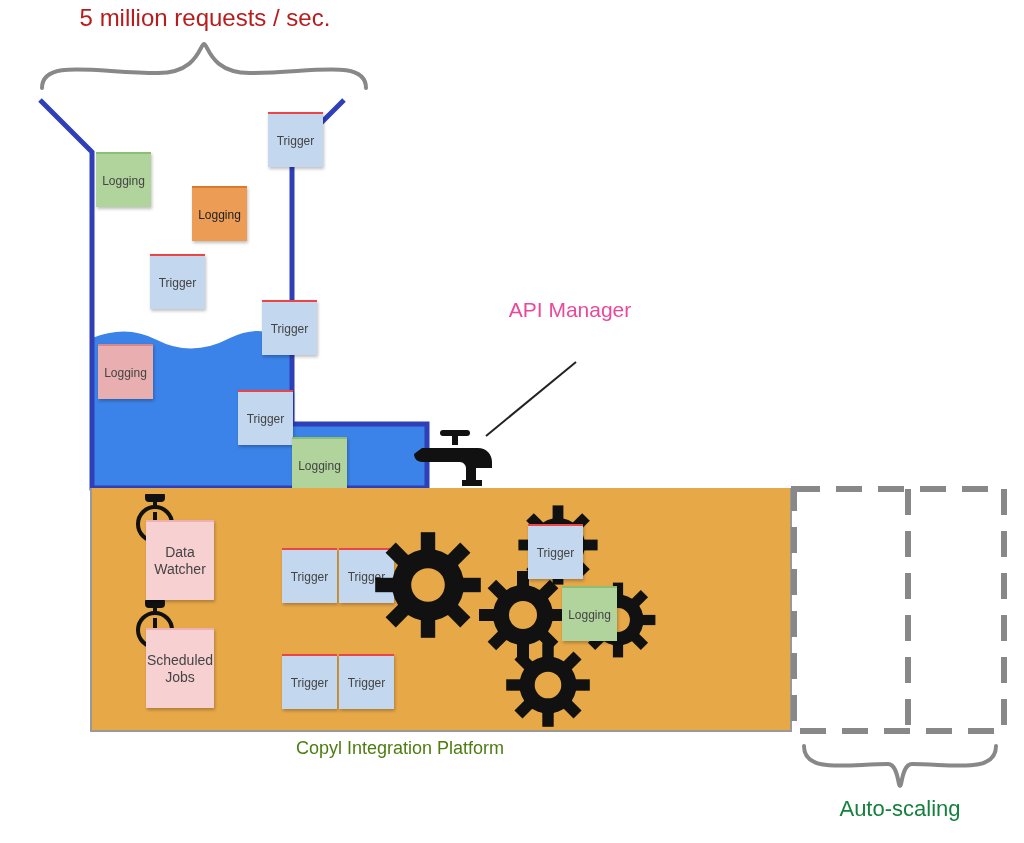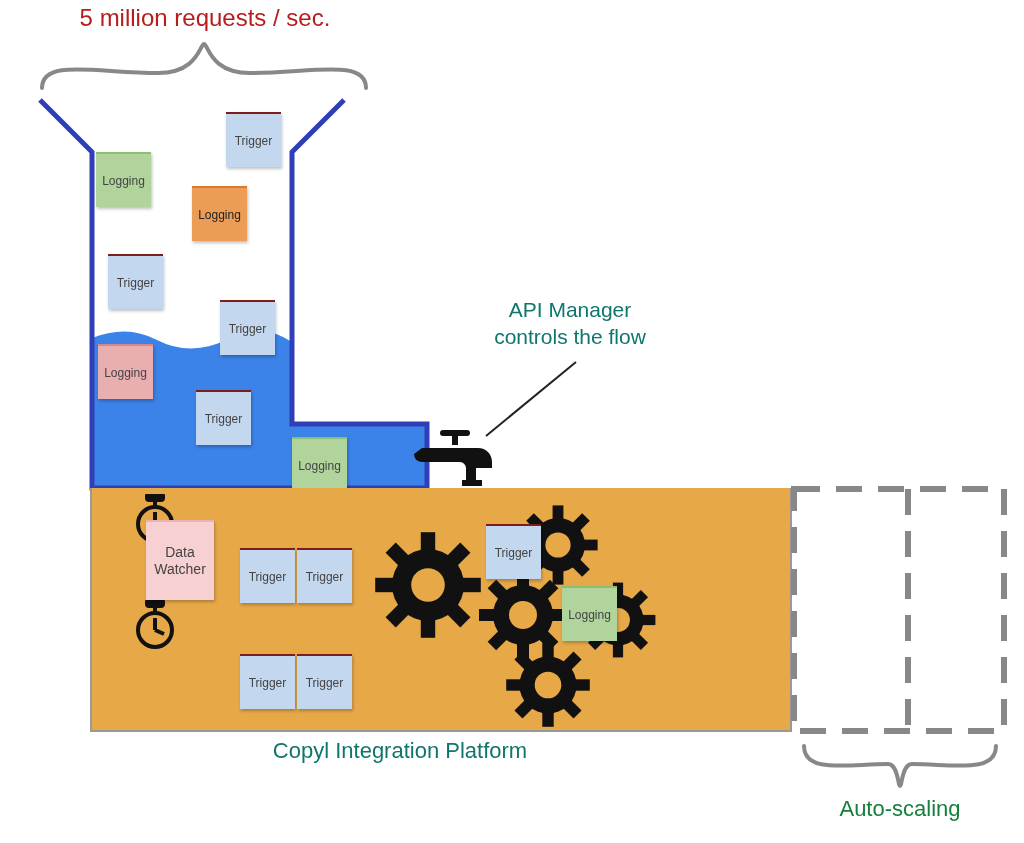--- a/index.html
+++ b/index.html
@@ -20,42 +20,42 @@
   }
   
   .note{
     box-shadow:1px 2px 3px rgba(0,0,0,.25);
     display:flex;align-items:center;justify-content:center;
     font-size:12px;color:#444;
     padding:2px;
     box-sizing:border-box;
     text-align:center;
   }
-  .note.trigger{background:#c3d7ef;border-top:2px solid #7f1d1d;}
+  .note.trigger{background:#c3d7ef;border-top:2px solid #ef4444;margin-left:42px;}
   .note.log-green{background:#b0d49b;border-top:2px solid #8cbf73;}
   .note.log-orange{background:#ec9c55;border-top:2px solid #da7b2b;color:#222}
   .note.log-pink{background:#e9aeb0;border-top:2px solid #d78789;}
   .note.pink{background:#f7d0d1;border-top:2px solid #edb1b3;font-size:14px;line-height:1.2}
   .sz-s{width:55px;height:55px;}
   .sz-l{width:68px;height:80px;}
   
   .platform{
     background:#e7a848;
     border:2px solid #999;
     border-top:none;
   }
   .platform-label{
-    font-size:22px;color:#0f766e;text-align:center;
+    font-size:18px;color:#4d7c0f;text-align:center;
   }
   .autoscale-label{
     font-size:22px;color:#15803d;text-align:center;
   }
   
   .api-label{
-    font-size:21px;color:#0f766e;text-align:center;line-height:1.3;
+    font-size:21px;color:#ec4899;text-align:center;line-height:1.3;
   }
 </style>
 </head>
 <body>
 
 <div class="stage">
 
   <div class="abs top-title">5 million requests / sec.</div>
 
   <svg class="abs" style="left:38px;top:38px" width="332" height="60">
@@ -95,21 +95,20 @@
       <circle cx="54" cy="66" r="2"></circle>
         <circle cx="62" cy="64" r="2"></circle>
       <circle cx="50" cy="76" r="2"></circle>
         <circle cx="60" cy="74" r="2"></circle>
         <circle cx="66" cy="78" r="2"></circle>
     </g>
   </svg>
 
   <div class="abs api-label" style="left:460px;top:296px;width:220px">
     <span>API Manager</span><br>
-    <span>controls the flow</span>
   </div>
   <svg class="abs" style="left:480px;top:358px" width="120" height="90">
     <line x1="96" y1="4" x2="6" y2="78" stroke="#222" stroke-width="2"></line>
   </svg>
 
   <div class="abs platform" style="left:90px;top:488px;width:698px;height:242px"></div>
 
   <svg class="abs" style="left:790px;top:485px" width="220" height="252">
     <rect x="4" y="4" width="210" height="242" fill="none" stroke="#888" stroke-width="6" stroke-dasharray="26 16"></rect>
     <line x1="118" y1="4" x2="118" y2="246" stroke="#888" stroke-width="6" stroke-dasharray="26 16"></line>
@@ -136,20 +135,22 @@
       <rect x="15" y="0" width="16" height="6" rx="2" fill="#111"></rect>
       <line x1="23" y1="6" x2="23" y2="12"></line>
       <circle cx="23" cy="30" r="17"></circle>
       <line x1="23" y1="30" x2="23" y2="18"></line>
       <line x1="23" y1="30" x2="32" y2="34"></line>
     </g>
   </svg>
 
   <div class="abs note pink sz-l" style="left:146px;top:520px;white-space:pre-line">Data
 Watcher</div>
+  <div class="abs note pink sz-l" style="left:146px;top:628px;white-space:pre-line">Scheduled
+Jobs</div>
 
   <div class="abs note trigger sz-s" style="left:240px;top:548px">Trigger</div>
   <div class="abs note trigger sz-s" style="left:297px;top:548px">Trigger</div>
   <div class="abs note trigger sz-s" style="left:240px;top:654px">Trigger</div>
   <div class="abs note trigger sz-s" style="left:297px;top:654px">Trigger</div>
 
   <svg class="abs" style="left:358px;top:490px" width="330" height="240">
     <defs>
       <g id="gear">
 

